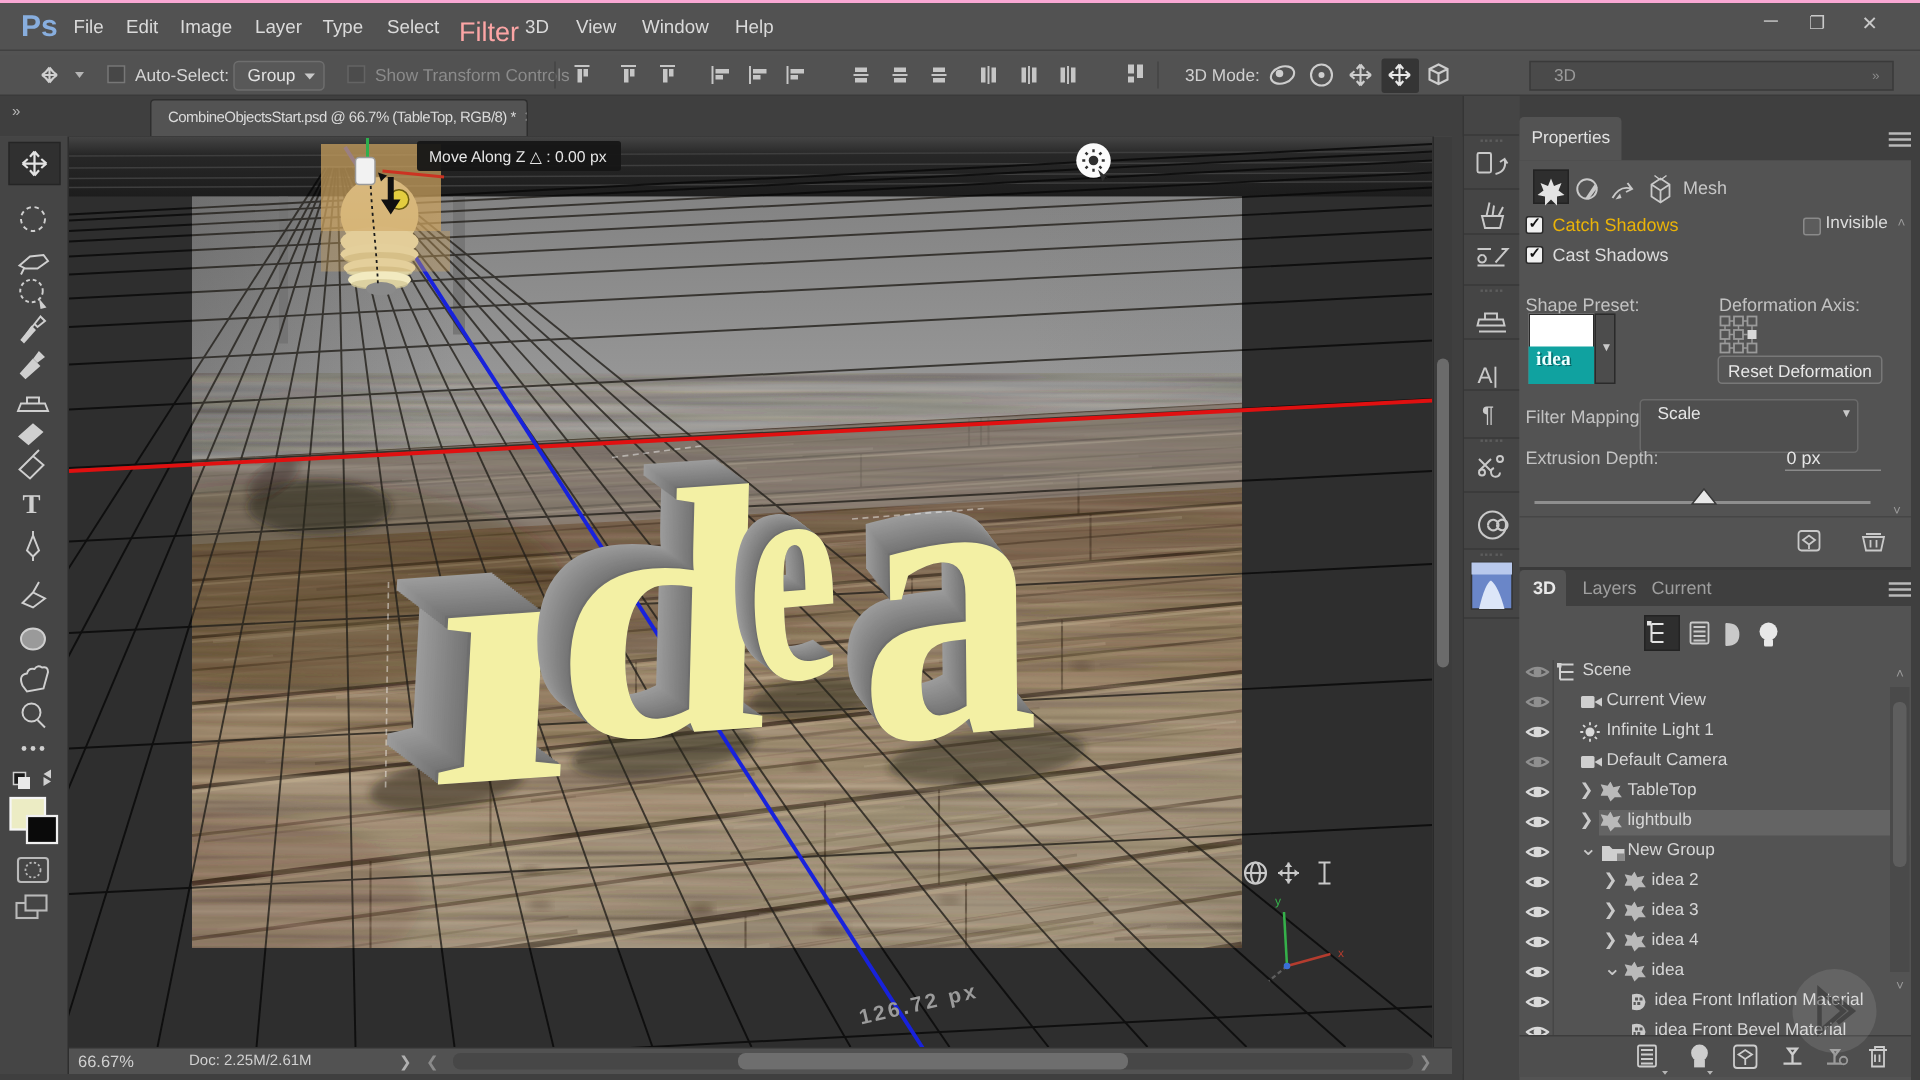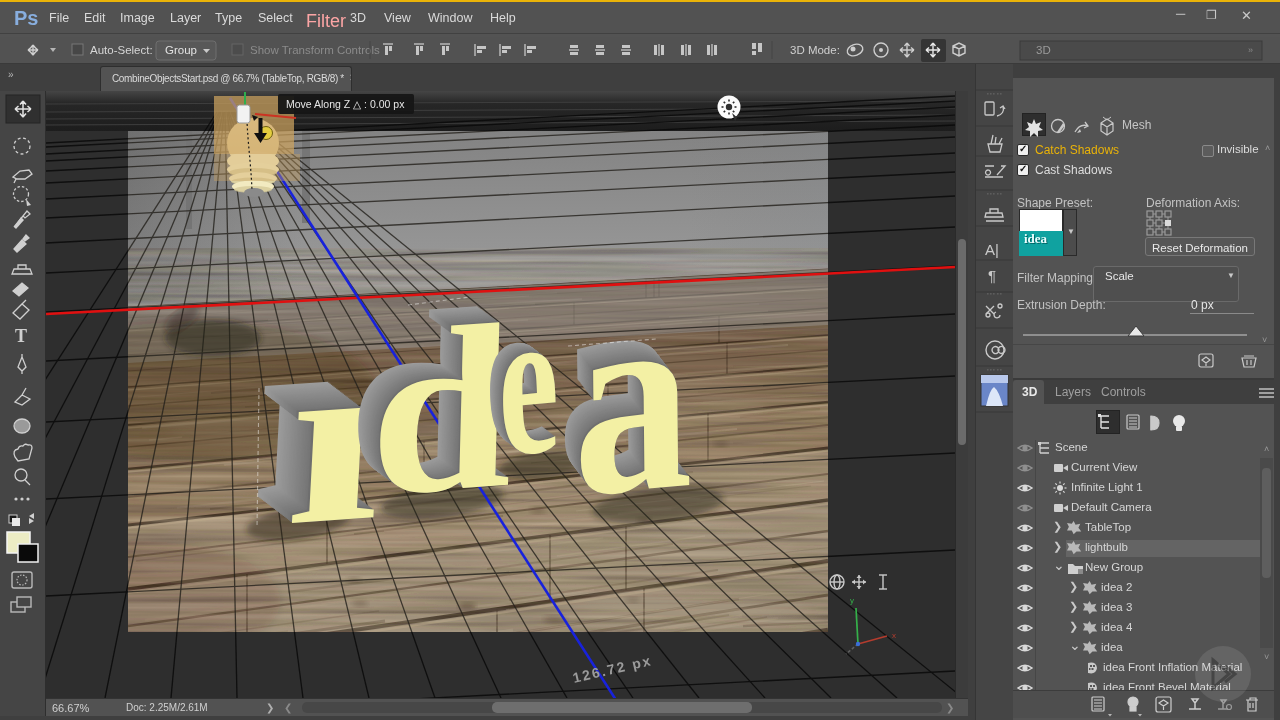--- a/index.html
+++ b/index.html
@@ -1,20 +1,20 @@
 <!DOCTYPE html>
 <html><head><meta charset="utf-8"><style>
 *{margin:0;padding:0;box-sizing:border-box}
 html,body{width:1280px;height:720px;overflow:hidden;background:#535353;font-family:"Liberation Sans",sans-serif}
 .abs{position:absolute}
 span{white-space:nowrap}
 </style></head><body>
 <div class="abs" style="left:0;top:0;width:1280px;height:720px;background:#535353">
 
-<div class="abs" style="left:0;top:0;width:1280px;height:34px;background:#525252;border-top:2px solid #eab308;border-bottom:1px solid #414141">
+<div class="abs" style="left:0;top:0;width:1280px;height:34px;background:#525252;border-top:2px solid #f9a8d4;border-bottom:1px solid #414141">
  <span class="abs" style="left:14px;top:5px;font-size:20px;font-weight:bold;color:#88aede;letter-spacing:0">Ps</span>
  <span class="abs" style="left:49px;top:9px;font-size:12.5px;color:#dadada">File</span>
  <span class="abs" style="left:84px;top:9px;font-size:12.5px;color:#dadada">Edit</span>
  <span class="abs" style="left:120px;top:9px;font-size:12.5px;color:#dadada">Image</span>
  <span class="abs" style="left:170px;top:9px;font-size:12.5px;color:#dadada">Layer</span>
  <span class="abs" style="left:215px;top:9px;font-size:12.5px;color:#dadada">Type</span>
  <span class="abs" style="left:258px;top:9px;font-size:12.5px;color:#dadada">Select</span>
  <span class="abs" style="left:306px;top:9px;font-size:18px;color:#fca5a5">Filter</span>
  <span class="abs" style="left:350px;top:9px;font-size:12.5px;color:#dadada">3D</span>
  <span class="abs" style="left:384px;top:9px;font-size:12.5px;color:#dadada">View</span>
@@ -780,20 +780,32 @@
         </g>
         <rect x="5" y="311" width="27" height="31" fill="#6a86c8" stroke="#333"></rect>
         <path d="M10,342 q4,-17 8,-19 q5,4 9,19 Z" fill="#dce6f8" stroke="none"></path>
         <rect x="5" y="311" width="27" height="8" fill="#b9c9ec" stroke="none"></rect>
       </svg>
 </div>
 
 <div class="abs" style="left:1013px;top:64px;width:267px;height:656px;background:#535353">
 <div class="abs" style="left:261px;top:0;width:6px;height:656px;background:#3f3f3f;z-index:50"></div>
 <div class="abs" style="left:0;top:0;width:267px;height:14px;background:#3f3f3f"></div>
+      <div class="abs" style="left:0;top:14px;width:267px;height:29px;background:#3f3f3f">
+        <div class="abs" style="left:0;top:0;width:68px;height:29px;background:#535353;border-radius:3px 3px 0 0">
+          <span class="abs" style="left:8px;top:8px;font-size:11.5px;color:#e2e2e2">Properties</span>
+        </div>
+        <svg class="abs" width="16" height="12" style="left:246px;top:9px">
+          <g stroke="#b9b9b9" stroke-width="1.6">
+            <line x1="0" y1="2" x2="15" y2="2"></line>
+            <line x1="0" y1="6" x2="15" y2="6"></line>
+            <line x1="0" y1="10" x2="15" y2="10"></line>
+          </g>
+        </svg>
+      </div>
       <div class="abs" style="left:0;top:43px;width:267px;height:271px;background:#535353">
         <div class="abs" style="left:9px;top:6px;width:24px;height:23px;background:#2e2e2e;border:1px solid #232323"></div>
         <svg class="abs" width="150" height="30" style="left:0;top:4px">
       <path d="M21,8 l2,5 l5,-2 l-2,5 l4,3 l-5,1 l0,6 l-4,-4 l-4,4 l0,-6 l-5,-1 l4,-3 l-2,-5 l5,2 Z" fill="#e3e3e3"></path>
       <g stroke="#c9c9c9" stroke-width="1.3" fill="none">
             <circle cx="45" cy="15" r="6.5"></circle>
             <path d="M44,21 l6,-9 l2,2 l-6,8 Z" fill="#c9c9c9" stroke="none"></path>
           </g>
       <g stroke="#c9c9c9" stroke-width="1.3" fill="none">
             <path d="M62,21 q5,-9 13,-6 m-3,-4 l3,4 l-4,2"></path>
@@ -867,21 +879,21 @@
           </g>
         </svg>
         <span class="abs" style="left:249px;top:228px;font-size:9px;color:#9a9a9a">˅</span>
       </div>
       <div class="abs" style="left:0;top:314px;width:267px;height:2px;background:#3a3a3a"></div>
       <div class="abs" style="left:0;top:316px;width:267px;height:24px;background:#3f3f3f">
         <div class="abs" style="left:0;top:0;width:31px;height:24px;background:#535353;border-radius:3px 3px 0 0">
           <span class="abs" style="left:9px;top:5px;font-size:12px;color:#e8e8e8;font-weight:bold">3D</span>
         </div>
         <span class="abs" style="left:42px;top:5px;font-size:12px;color:#9f9f9f">Layers</span>
-        <span class="abs" style="left:88px;top:5px;font-size:12px;color:#9f9f9f">Controls</span>
+        <span class="abs" style="left:88px;top:5px;font-size:12px;color:#9f9f9f">Current</span>
         <svg class="abs" width="16" height="12" style="left:246px;top:7px">
           <g stroke="#b9b9b9" stroke-width="1.6">
             <line x1="0" y1="2" x2="15" y2="2"></line>
             <line x1="0" y1="6" x2="15" y2="6"></line>
             <line x1="0" y1="10" x2="15" y2="10"></line>
           </g>
         </svg>
       </div>
       <div class="abs" style="left:0;top:340px;width:267px;height:380px;background:#535353">
         <div class="abs" style="left:83px;top:6px;width:24px;height:24px;background:#2e2e2e;border:1px solid #232323"></div>

